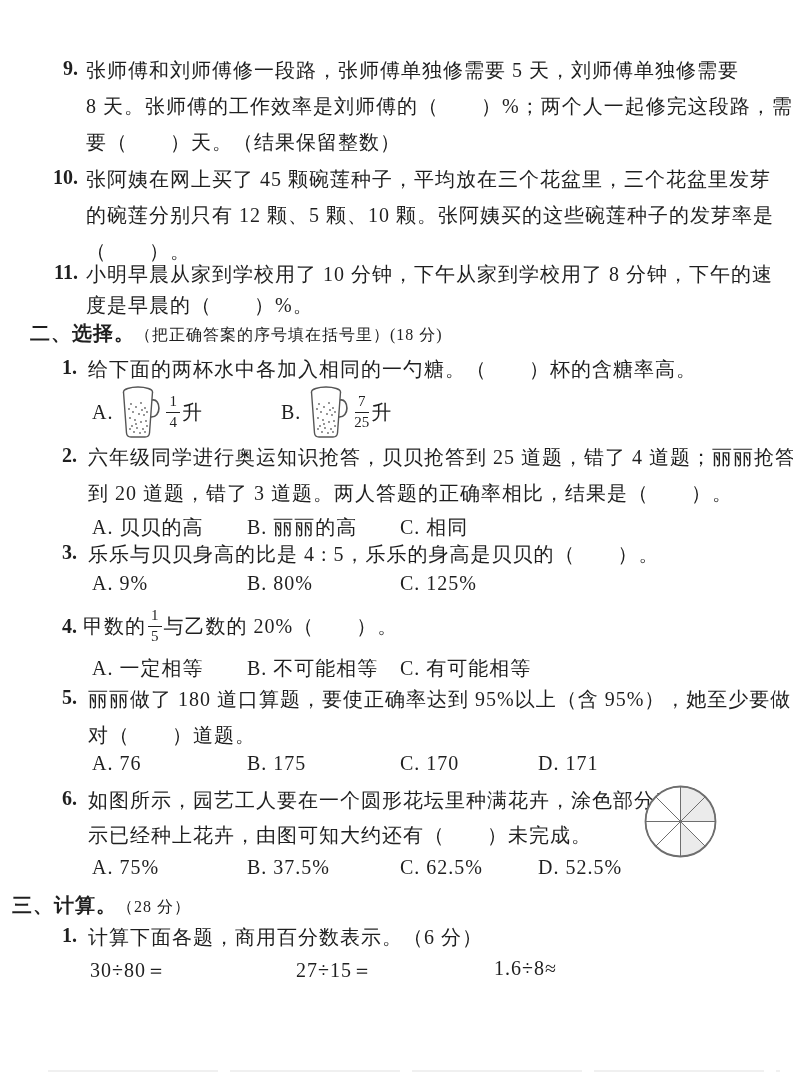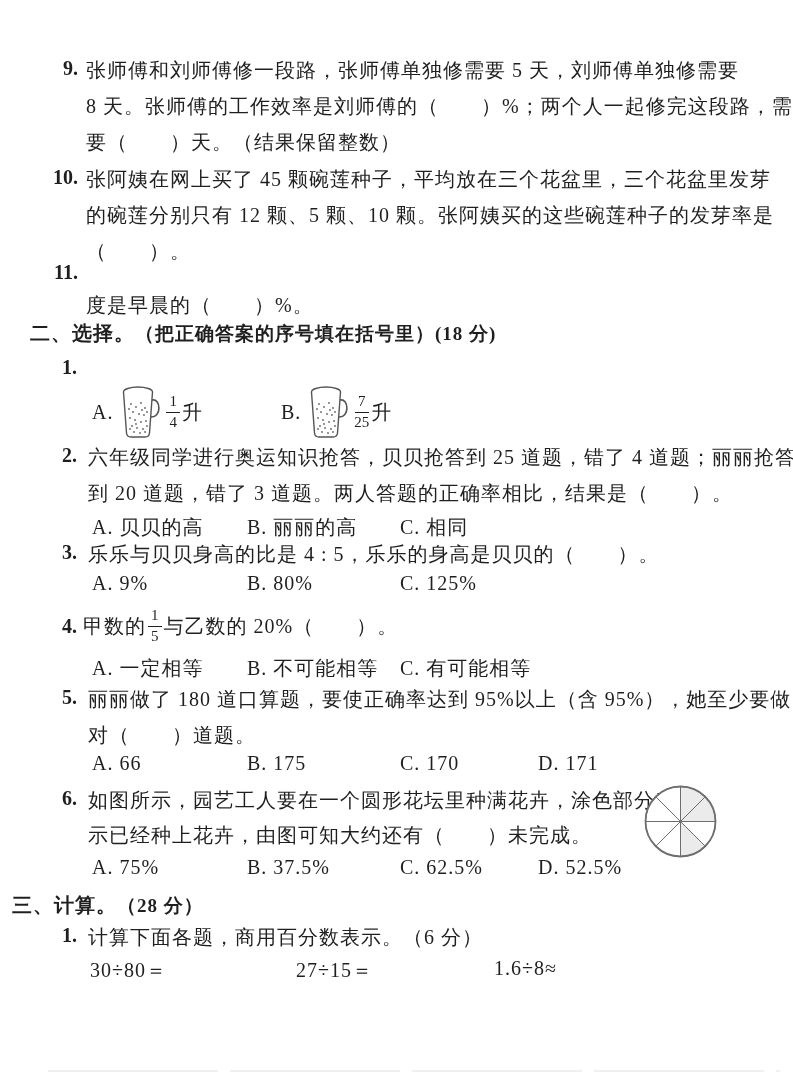--- a/index.html
+++ b/index.html
@@ -10,21 +10,21 @@
     background:#ffffff;
     color:#1f1f1f;
     font-family:"Liberation Serif","DejaVu Serif",serif;
     font-size:20px;
     overflow:hidden;
   }
   .abs { position:absolute; white-space:nowrap; letter-spacing:1px; }
   .qnum { font-weight:bold; letter-spacing:0; }
   .numbox { width:38px; text-align:right; }
   .sec-title { font-family:"Liberation Sans","DejaVu Sans",sans-serif; font-weight:bold; font-size:20px; letter-spacing:1px; }
-  .sec-note { font-family:"Liberation Serif",serif; font-weight:bold; font-size:19px; }
+  .sec-note { font-family:"Liberation Serif",serif; font-weight:normal; font-size:16px; }
   .opt { letter-spacing:1px;text-align:right; }
   .frac { display:inline-flex; flex-direction:column; align-items:center; vertical-align:middle; line-height:1.15; font-size:15px; letter-spacing:0; }
   .frac .fn { border-bottom:1.5px solid #1f1f1f; padding:0 3px 1px; }
   .frac .fd { padding-top:1px; }
   .q4row { display:inline-flex; align-items:center; gap:2px; }
   .cupgroup { display:inline-flex; align-items:center; }
   .scanline {
     position:absolute; left:48px; top:1070px; width:732px; height:2px;
     background:repeating-linear-gradient(90deg,#f0f0f0 0 170px,#ffffff 170px 182px);
   }
@@ -38,25 +38,27 @@
   <span class="abs" style="left:86px;top:57px">张师傅和刘师傅修一段路，张师傅单独修需要 5 天，刘师傅单独修需要</span>
   <span class="abs" style="left:86px;top:93px">8 天。张师傅的工作效率是刘师傅的（　　）%；两个人一起修完这段路，需</span>
   <span class="abs" style="left:86px;top:129px">要（　　）天。（结果保留整数）</span>
 
   <span class="abs qnum numbox" style="left:40px;top:166px">10.</span>
   <span class="abs" style="left:86px;top:166px">张阿姨在网上买了 45 颗碗莲种子，平均放在三个花盆里，三个花盆里发芽</span>
   <span class="abs" style="left:86px;top:202px">的碗莲分别只有 12 颗、5 颗、10 颗。张阿姨买的这些碗莲种子的发芽率是</span>
   <span class="abs" style="left:86px;top:238px">（　　）。</span>
 
   <span class="abs qnum numbox" style="left:40px;top:261px">11.</span>
+  <span class="abs" style="left:86px;top:261px">小明早晨从家到学校用了 10 分钟，下午从家到学校用了 8 分钟，下午的速</span>
   <span class="abs" style="left:86px;top:292px">度是早晨的（　　）%。</span>
 
   <span class="abs" style="left:30px;top:320px"><span class="sec-title">二、选择。</span><span class="sec-note">（把正确答案的序号填在括号里）</span><span class="sec-note">(18 分)</span></span>
 
   <span class="abs qnum" style="left:62px;top:356px">1.</span>
+  <span class="abs" style="left:88px;top:356px">给下面的两杯水中各加入相同的一勺糖。（　　）杯的含糖率高。</span>
 
   <span class="abs cupgroup" style="left:92px;top:383px">
     <span style="margin-right:4px">A.</span>
     <svg width="46" height="58" viewBox="0 0 46 58">
       <ellipse cx="21" cy="9" rx="14.5" ry="5" fill="#ffffff" stroke="#555" stroke-width="1.4"></ellipse>
       <path d="M6.5,9 L9.5,50 Q9.9,54 14,54 L28,54 Q32.1,54 32.5,50 L35.5,9" fill="#ffffff" stroke="#555" stroke-width="1.4"></path>
       <path d="M35,17 C44,15 45,35 33.5,34" fill="none" stroke="#555" stroke-width="1.6"></path>
       <g fill="#666">
         <circle cx="14" cy="21" r="0.9"></circle>
           <circle cx="19" cy="24" r="0.9"></circle>
@@ -151,21 +153,21 @@
     </span>
     <span>与乙数的 20%（　　）。</span>
   </span>
   <span class="abs opt" style="left:92px;top:655px">A. 一定相等</span>
   <span class="abs opt" style="left:400px;top:655px">C. 有可能相等</span>
   <span class="abs opt" style="left:247px;top:655px">B. 不可能相等</span>
 
   <span class="abs qnum" style="left:62px;top:686px">5.</span>
   <span class="abs" style="left:88px;top:686px">丽丽做了 180 道口算题，要使正确率达到 95%以上（含 95%），她至少要做</span>
   <span class="abs" style="left:88px;top:722px">对（　　）道题。</span>
-  <span class="abs opt" style="left:92px;top:752px">A. 66</span>
+  <span class="abs opt" style="left:92px;top:752px">A. 76</span>
   <span class="abs opt" style="left:247px;top:752px">B. 175</span>
   <span class="abs opt" style="left:400px;top:752px">C. 170</span>
   <span class="abs opt" style="left:538px;top:752px">D. 171</span>
 
   <span class="abs qnum" style="left:62px;top:787px">6.</span>
   <span class="abs" style="left:88px;top:787px">如图所示，园艺工人要在一个圆形花坛里种满花卉，涂色部分表</span>
   <span class="abs" style="left:88px;top:822px">示已经种上花卉，由图可知大约还有（　　）未完成。</span>
   <span class="abs opt" style="left:92px;top:856px">A. 75%</span>
   <span class="abs opt" style="left:247px;top:856px">B. 37.5%</span>
   <span class="abs opt" style="left:400px;top:856px">C. 62.5%</span>

